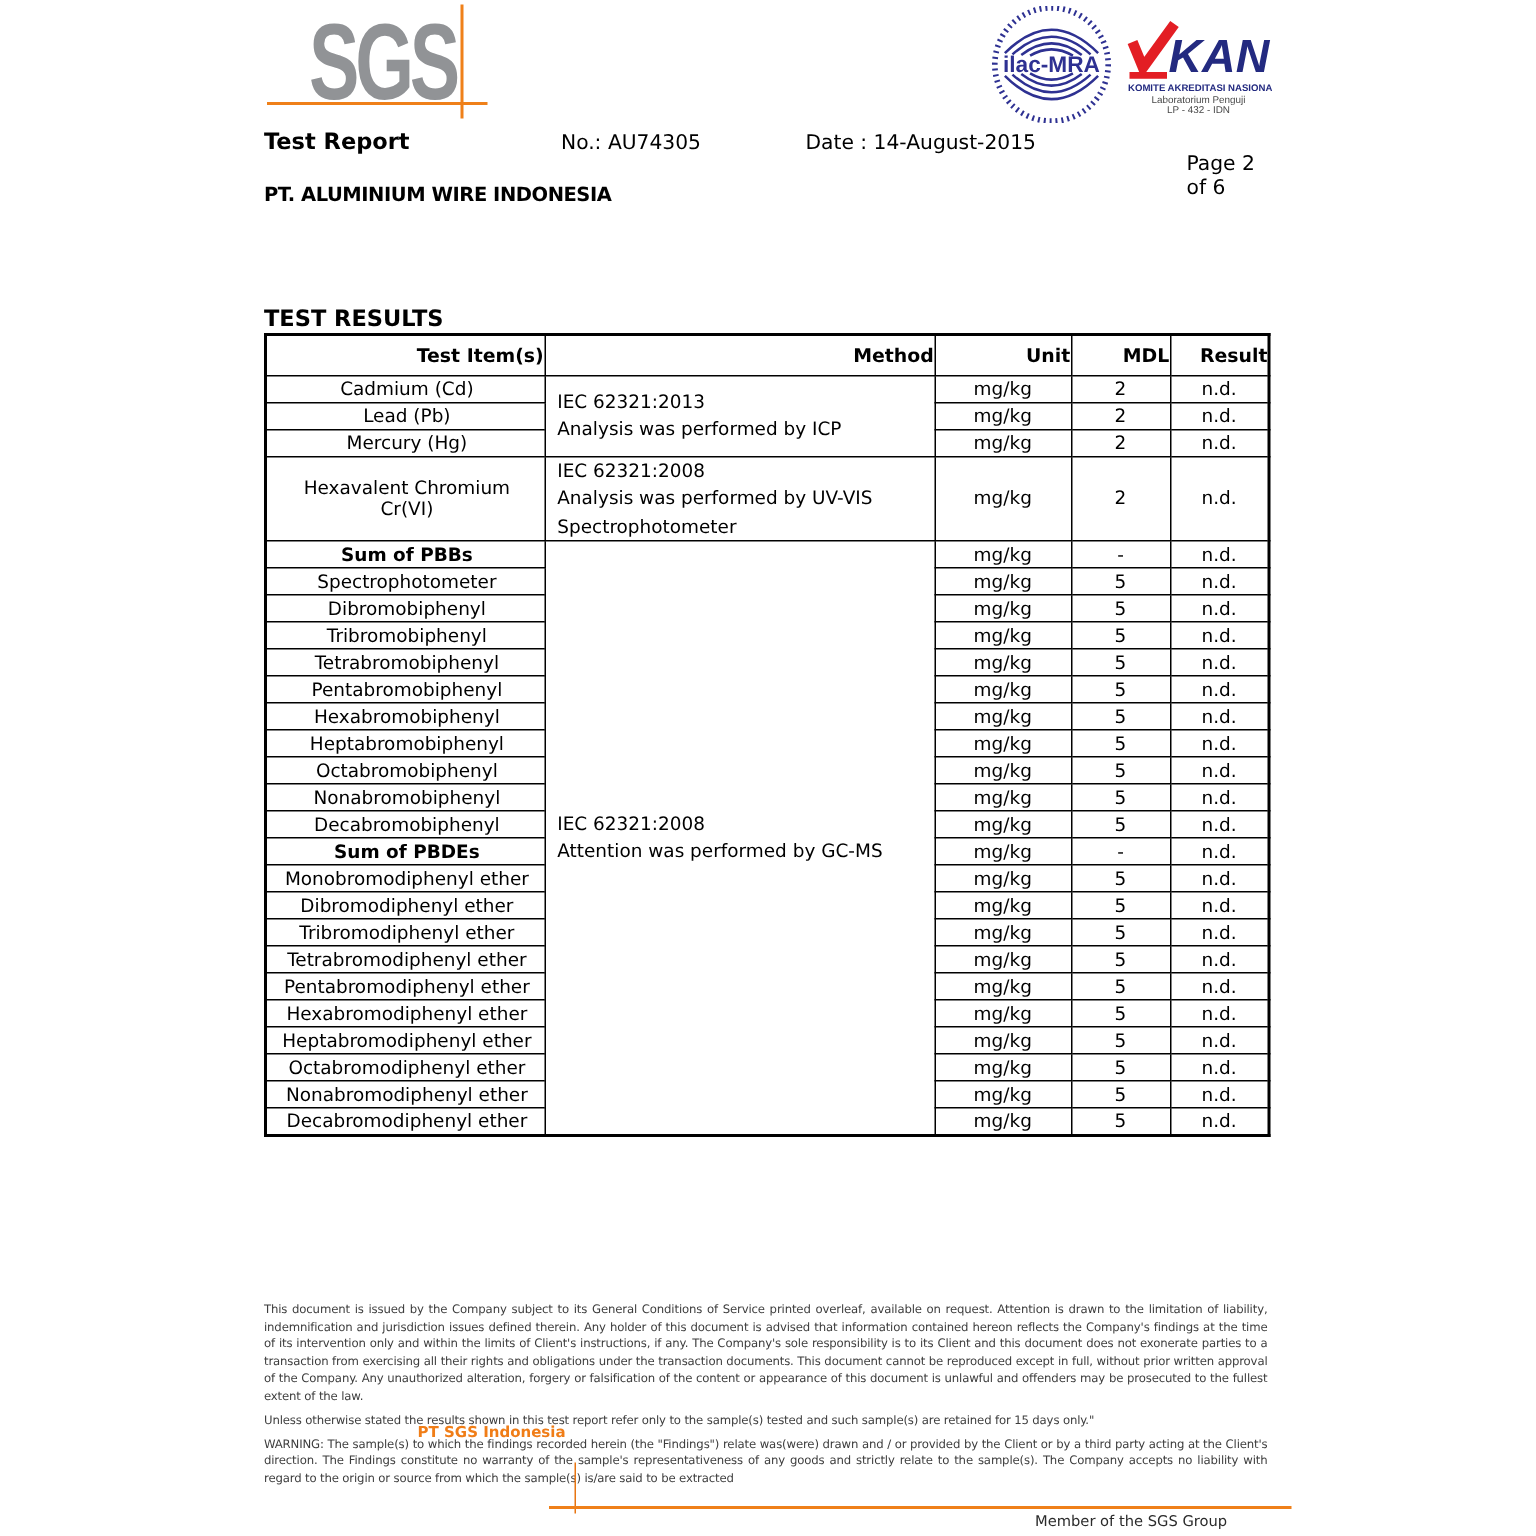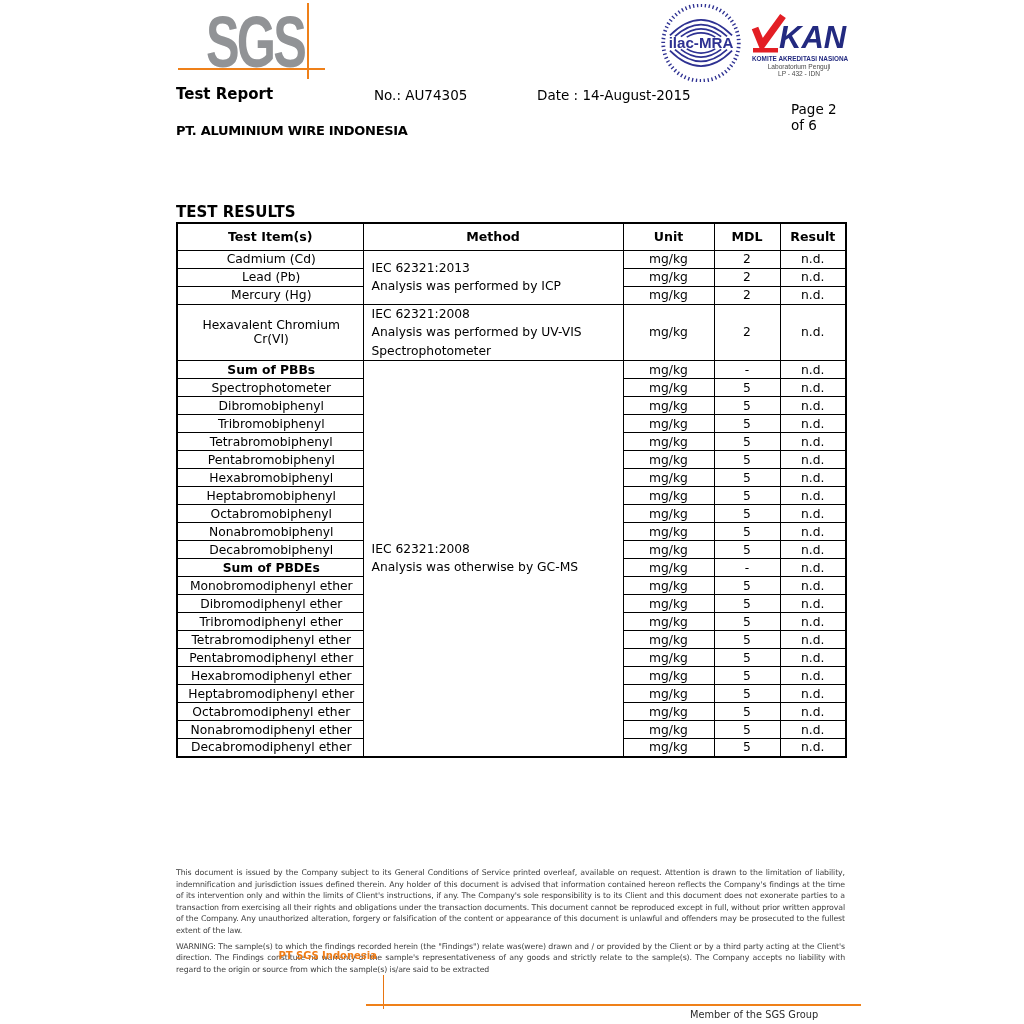--- a/index.html
+++ b/index.html
@@ -28,21 +28,21 @@
   
   .client { position:absolute; left:176px; top:121px; width:680px; font-weight:bold;
     font-size:13px; line-height:19px; letter-spacing:-0.3px; }
 
   .section-title { position:absolute; left:176px; top:176px; font-weight:bold; font-size:15px;margin-top:27px; }
 
   
   .results { position:absolute; left:176px; top:222px; width:669px; border-collapse:collapse;
     table-layout:fixed; border:2px solid #000; font-size:12.3px; }
   .results th, .results td { border:1px solid #000; overflow:hidden; }
-  .results th { height:27px; font-size:12.6px; font-weight:bold; text-align:center; }
+  .results th { height:27px; font-size:12.6px; font-weight:bold; text-align:right; }
   .results td { height:18px; padding:0 5px; }
   .results tr.tall td { height:54px; }
   .c-item { text-align:center; padding-left:7px !important; }
   .c-item.bold { font-weight:bold;margin-left:32px; }
   .c-method { text-align:left; vertical-align:middle; padding-left:8px !important; line-height:18.5px; }
   .c-center { text-align:center; padding:0 !important; }
 
   
   .legal { position:absolute; left:176px; top:867px; width:669px; font-size:7.8px;
     line-height:11.5px; color:#3d3d3d; text-align:justify; letter-spacing:-0.1px; }
@@ -153,21 +153,21 @@
             <div>Spectrophotometer</div>
           </td>
           <td class="c-center">mg/kg</td>
           <td class="c-center">2</td>
           <td class="c-center">n.d.</td>
         </tr>
         <tr>
           <td class="c-item bold">Sum of PBBs</td>
           <td class="c-method" rowspan="22">
             <div>IEC 62321:2008</div>
-            <div>Analysis was otherwise by GC-MS</div>
+            <div>Attention was performed by GC-MS</div>
           </td>
           <td class="c-center">mg/kg</td>
           <td class="c-center">-</td>
           <td class="c-center">n.d.</td>
         </tr>
         <tr>
           <td class="c-item">Spectrophotometer</td>
           <td class="c-center">mg/kg</td>
           <td class="c-center">5</td>
           <td class="c-center">n.d.</td>
@@ -290,20 +290,21 @@
           <td class="c-item">Decabromodiphenyl ether</td>
           <td class="c-center">mg/kg</td>
           <td class="c-center">5</td>
           <td class="c-center">n.d.</td>
         </tr>
       </tbody>
   </table>
 
   <div class="legal">
     <p>This document is issued by the Company subject to its General Conditions of Service printed overleaf, available on request. Attention is drawn to the limitation of liability, indemnification and jurisdiction issues defined therein. Any holder of this document is advised that information contained hereon reflects the Company's findings at the time of its intervention only and within the limits of Client's instructions, if any. The Company's sole responsibility is to its Client and this document does not exonerate parties to a transaction from exercising all their rights and obligations under the transaction documents. This document cannot be reproduced except in full, without prior written approval of the Company. Any unauthorized alteration, forgery or falsification of the content or appearance of this document is unlawful and offenders may be prosecuted to the fullest extent of the law.</p>
+    <p>Unless otherwise stated the results shown in this test report refer only to the sample(s) tested and such sample(s) are retained for 15 days only."</p>
     <p>WARNING: The sample(s) to which the findings recorded herein (the "Findings") relate was(were) drawn and / or provided by the Client or by a third party acting at the Client's direction. The Findings constitute no warranty of the sample's representativeness of any goods and strictly relate to the sample(s). The Company accepts no liability with regard to the origin or source from which the sample(s) is/are said to be extracted</p>
   </div>
 
   <div class="sgs-company">PT SGS Indonesia</div>
   <div class="contact-divider"></div>
   <div class="contact">
     <div>Cilandak Commercial Estate #108C Jl. Raya Cilandak KKO Jakarta 12560 Indonesia</div>
   </div>
   <div class="orange-rule"></div>
   <div class="member">Member of the SGS Group</div>

